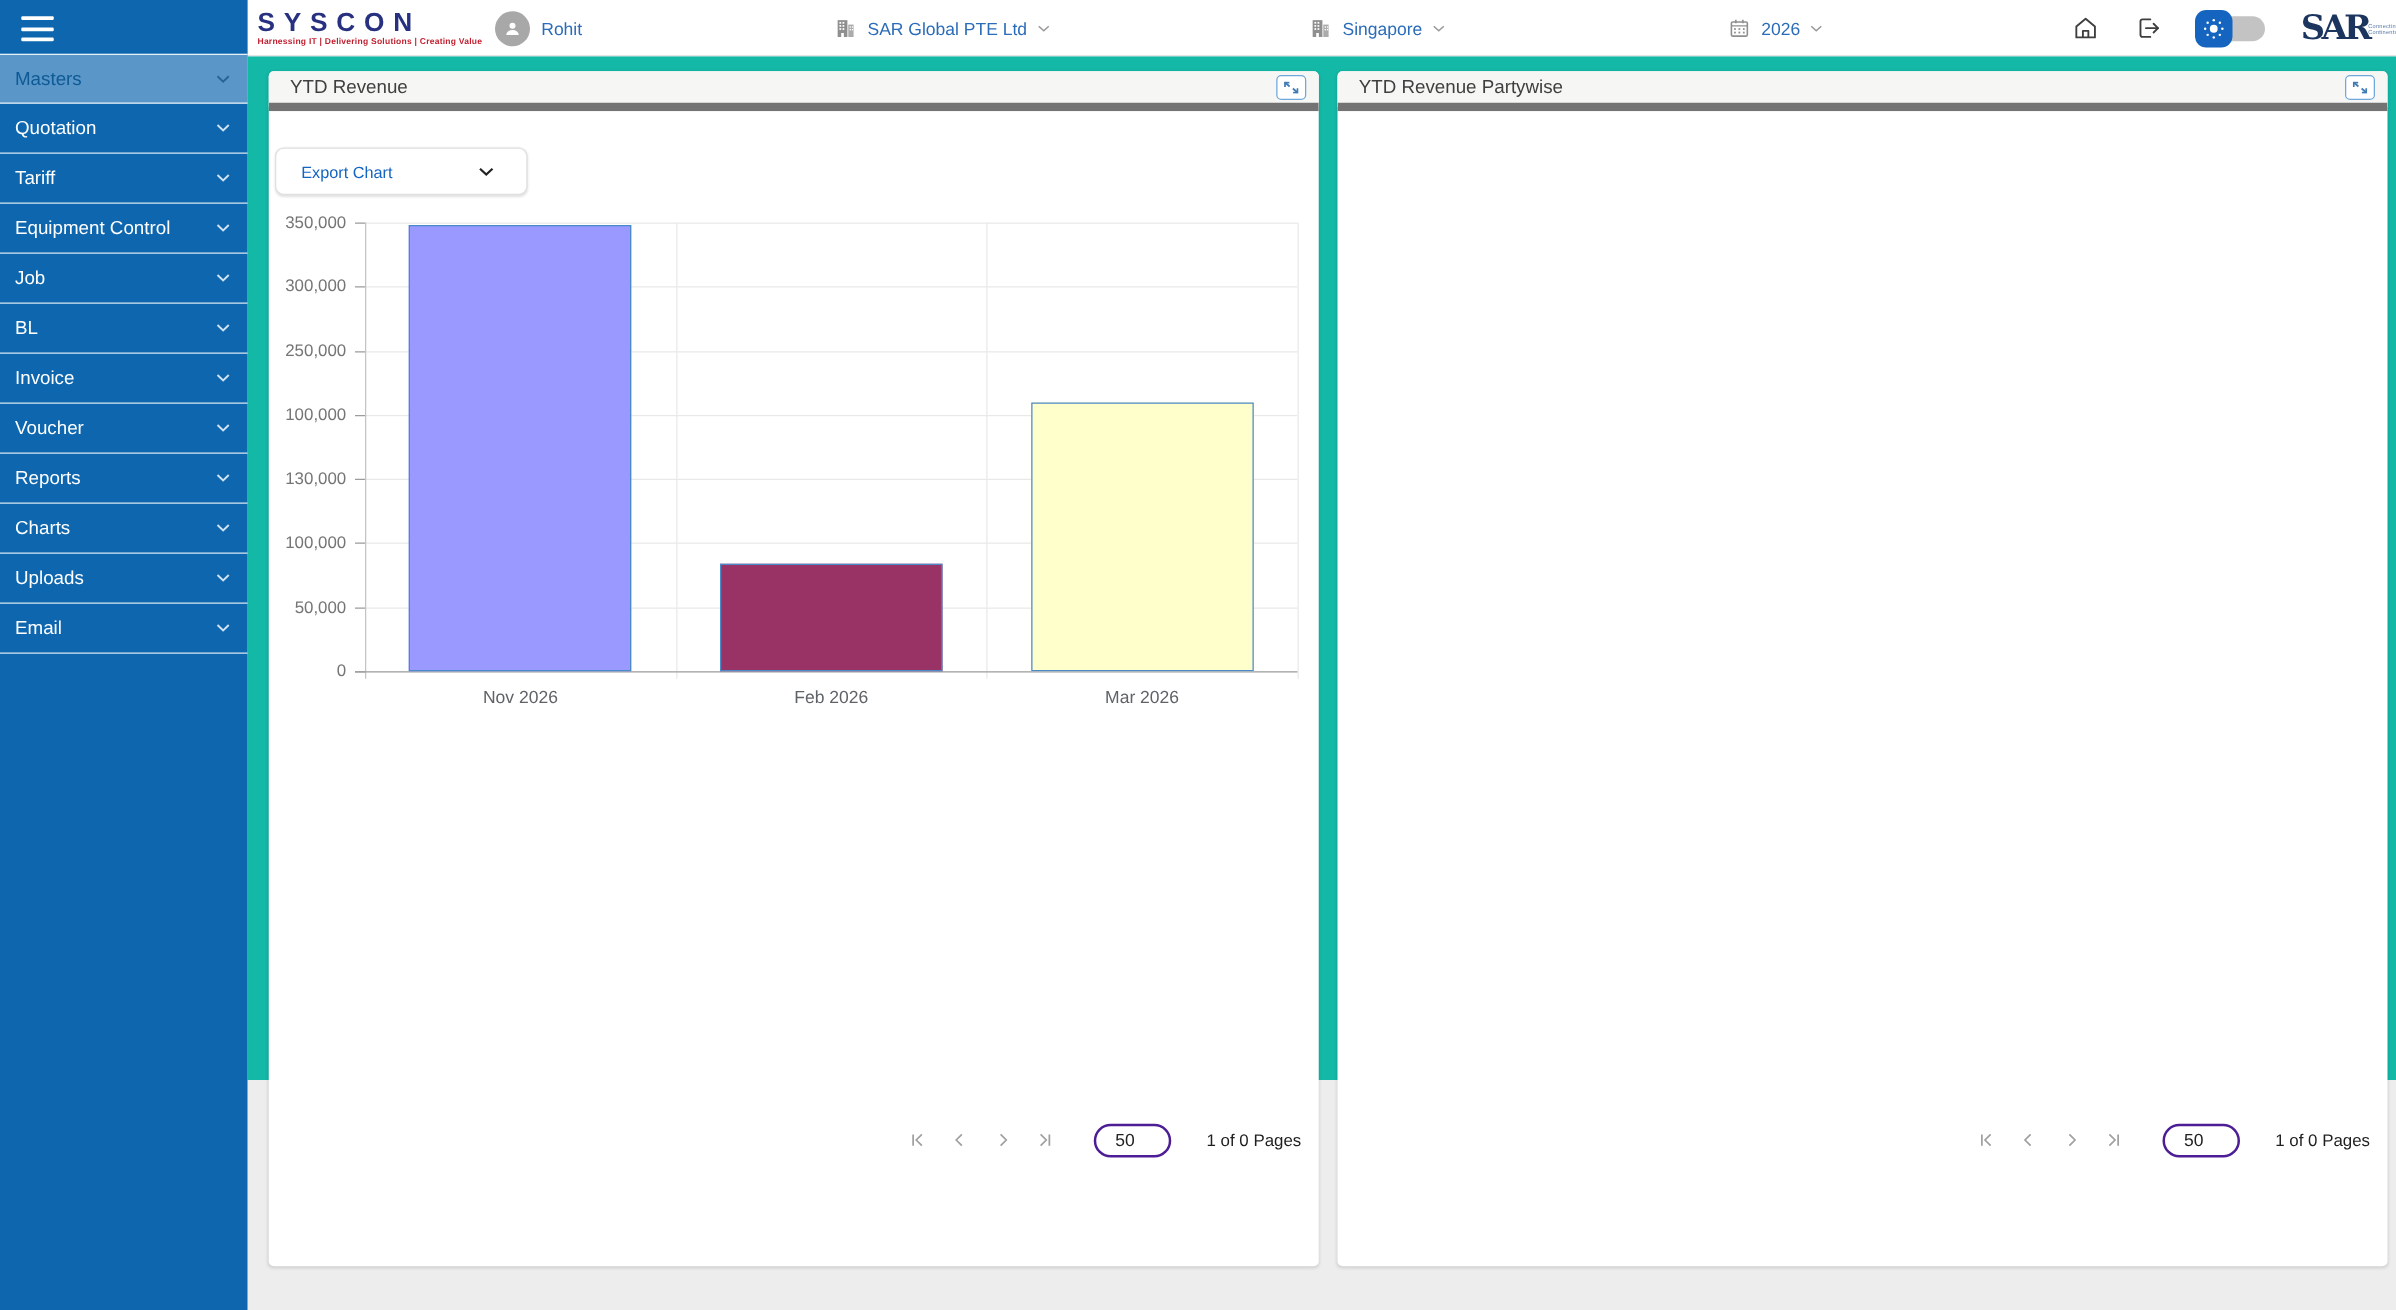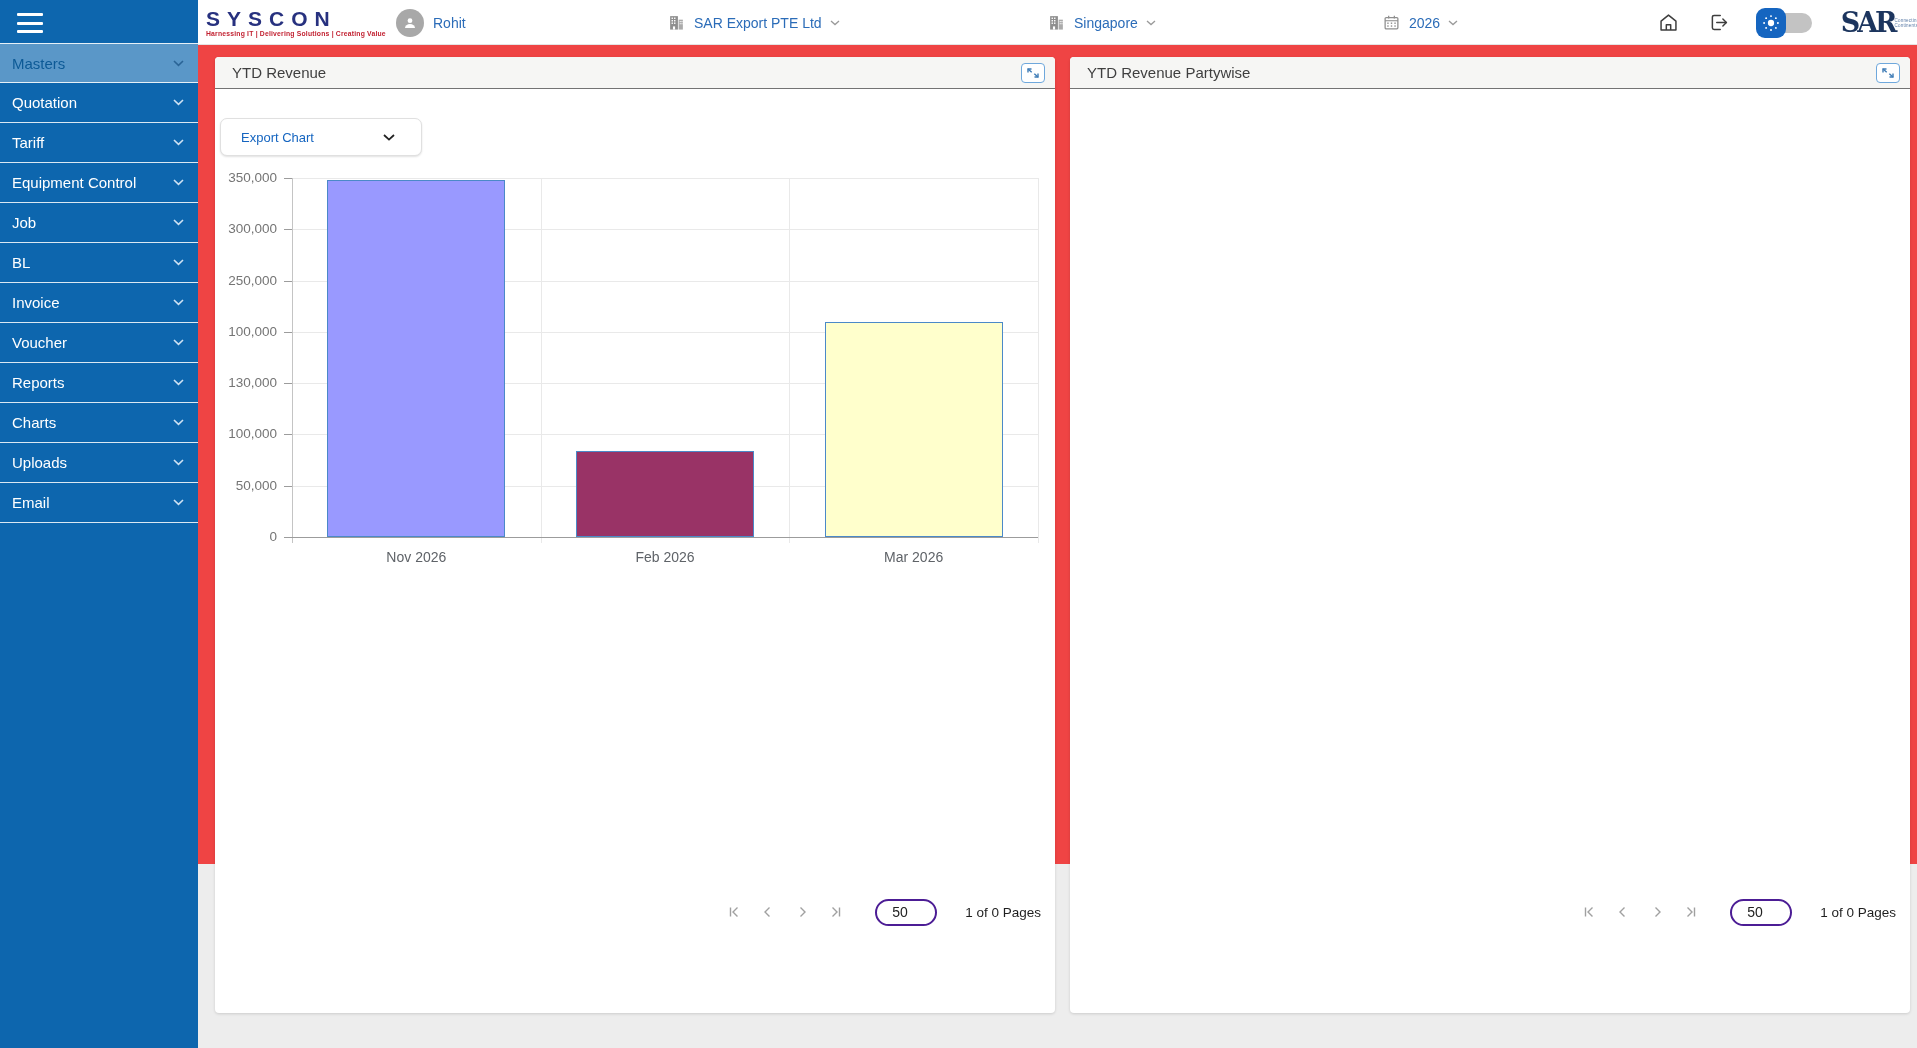--- a/index.html
+++ b/index.html
@@ -9,41 +9,41 @@
   .sidebar { position:absolute; left:0; top:0; width:198px; height:1048px; background:#0d66ae; z-index:5; }
   .hamburger { width:26px; height:20px; margin:13px 0 10px 17px; display:flex; flex-direction:column; justify-content:space-between; cursor:pointer; }
   .hamburger span { display:block; height:3px; background:#ffffff; border-radius:1px; }
   .nav { margin-top:2px; }
   .nav-item { height:40px; display:flex; align-items:center; justify-content:space-between; padding:0 14px 0 12px; border-bottom:1px solid rgba(255,255,255,0.85); cursor:pointer; color:#ffffff; font-size:15px; }
   .nav-item .nav-chev { color:#cfe2f3; display:flex; align-items:center; }
   .nav-item.active { background:rgba(255,255,255,0.32); color:#0d5a96; border-top:1px solid rgba(255,255,255,0.85); }
   .nav-item.active .nav-chev { color:#2a6496; }
 
   
-  .main { position:absolute; left:198px; top:0; width:1719px; height:864px; background:#ef4444; }
+  .main { position:absolute; left:198px; top:0; width:1719px; height:864px; background:#14b8a6; }
   .header { position:absolute; left:0; top:0; width:1719px; height:45px; background:#ffffff; border-bottom:1px solid #e4e4e4; z-index:4; }
   .hgroup { position:absolute; top:0; height:45px; display:flex; align-items:center; }
   .syscon-logo { left:8px; flex-direction:column; justify-content:center; align-items:flex-start; }
   .syscon-text { font-size:21px; font-weight:800; letter-spacing:7px; color:#27317f; line-height:20px; }
   .syscon-tag { font-size:6.8px; font-weight:bold; color:#c11f2f; letter-spacing:0.2px; white-space:nowrap; margin-top:1px; }
   .avatar { width:28px; height:28px; border-radius:50%; background:#a8a8a8; display:flex; align-items:center; justify-content:center; }
   .blue-label { color:#2b6cb8; font-size:14px; margin-left:9px; }
   .chev { margin-left:8px; display:flex; align-items:center; }
   .icon-btn { background:none; border:none; cursor:pointer; display:flex; align-items:center; }
   .toggle { width:58px; height:30px; position:relative; cursor:pointer; }
   .toggle-track { position:absolute; left:12px; top:5px; width:44px; height:20px; background:#c3c3c3; border-radius:10px; }
   .toggle-knob { position:absolute; left:0; top:0; width:30px; height:30px; background:#1565c0; border-radius:9px; display:flex; align-items:center; justify-content:center; }
   .sar-logo { justify-content:center; align-items:center; }
   .sar-text { font-family:"DejaVu Serif", serif; font-weight:bold; font-size:27px; line-height:25px; letter-spacing:-3px; color:#1c355e; }
   .sar-tag { font-size:4.5px; color:#5a7ba6; letter-spacing:0.2px; margin-top:0; }
 
   
   .panel { position:absolute; top:57px; width:840px; height:956px; background:#ffffff; border-radius:4px; box-shadow:0 1px 3px rgba(0,0,0,0.14); }
   .panel-1 { left:17px; } .panel-2 { left:872px; }
-  .panel-header { height:32px; background:#f6f6f4; border-bottom:1px solid #737373; border-radius:4px 4px 0 0; display:flex; align-items:center; justify-content:space-between; padding:0 10px 0 17px;text-align:center; }
+  .panel-header { height:32px; background:#f6f6f4; border-bottom:7px solid #737373; border-radius:4px 4px 0 0; display:flex; align-items:center; justify-content:space-between; padding:0 10px 0 17px;text-align:center; }
   .panel-title { font-size:15px; color:#3f3f3f; }
   .fs-btn { width:24px; height:20px; border:1.5px solid #6fa8dc; border-radius:4px; background:#fff; display:flex; align-items:center; justify-content:center; cursor:pointer; }
 
   .export-btn { position:absolute; left:5px; top:61px; width:202px; height:38px; background:#fff; border:1px solid #e0e0e0; border-radius:7px; box-shadow:0 1px 2px rgba(0,0,0,0.12); display:flex; align-items:center; justify-content:space-between; padding:0 26px 0 20px; cursor:pointer; }
   .export-label { color:#1565c0; font-size:13px; }
 
   .chart-area { position:absolute; left:0; top:0; width:840px; height:956px; pointer-events:none; }
   .chart-area > div { position:absolute; }
   .ylab { font-size:13.5px; color:#757575; text-align:right; }
   .xlab { font-size:14px; color:#5f6368; text-align:center; }
@@ -194,21 +194,21 @@
               <rect x="5" y="12" width="2" height="2"></rect>
               <rect x="8.5" y="12" width="2" height="2"></rect>
               <rect x="7" y="17.5" width="3" height="4.5"></rect>
               <rect x="16.5" y="10" width="1.5" height="1.5"></rect>
               <rect x="19" y="10" width="1.5" height="1.5"></rect>
               <rect x="16.5" y="13" width="1.5" height="1.5"></rect>
               <rect x="19" y="13" width="1.5" height="1.5"></rect>
             </g>
           </svg>
       </span>
-      <span class="blue-label">SAR Export PTE Ltd</span>
+      <span class="blue-label">SAR Global PTE Ltd</span>
       <span class="chev">
         <svg width="10" height="6" viewBox="0 0 10 6" fill="none" stroke="#9a9a9a" stroke-width="1.3">
             <polyline points="1,1 5,4.6 9,1"></polyline>
           </svg>
       </span>
     </div>
 
     <div class="hgroup" style="left:850px;">
       <span style="display:flex;">
         <svg viewBox="0 0 24 24" width="17" height="17">

